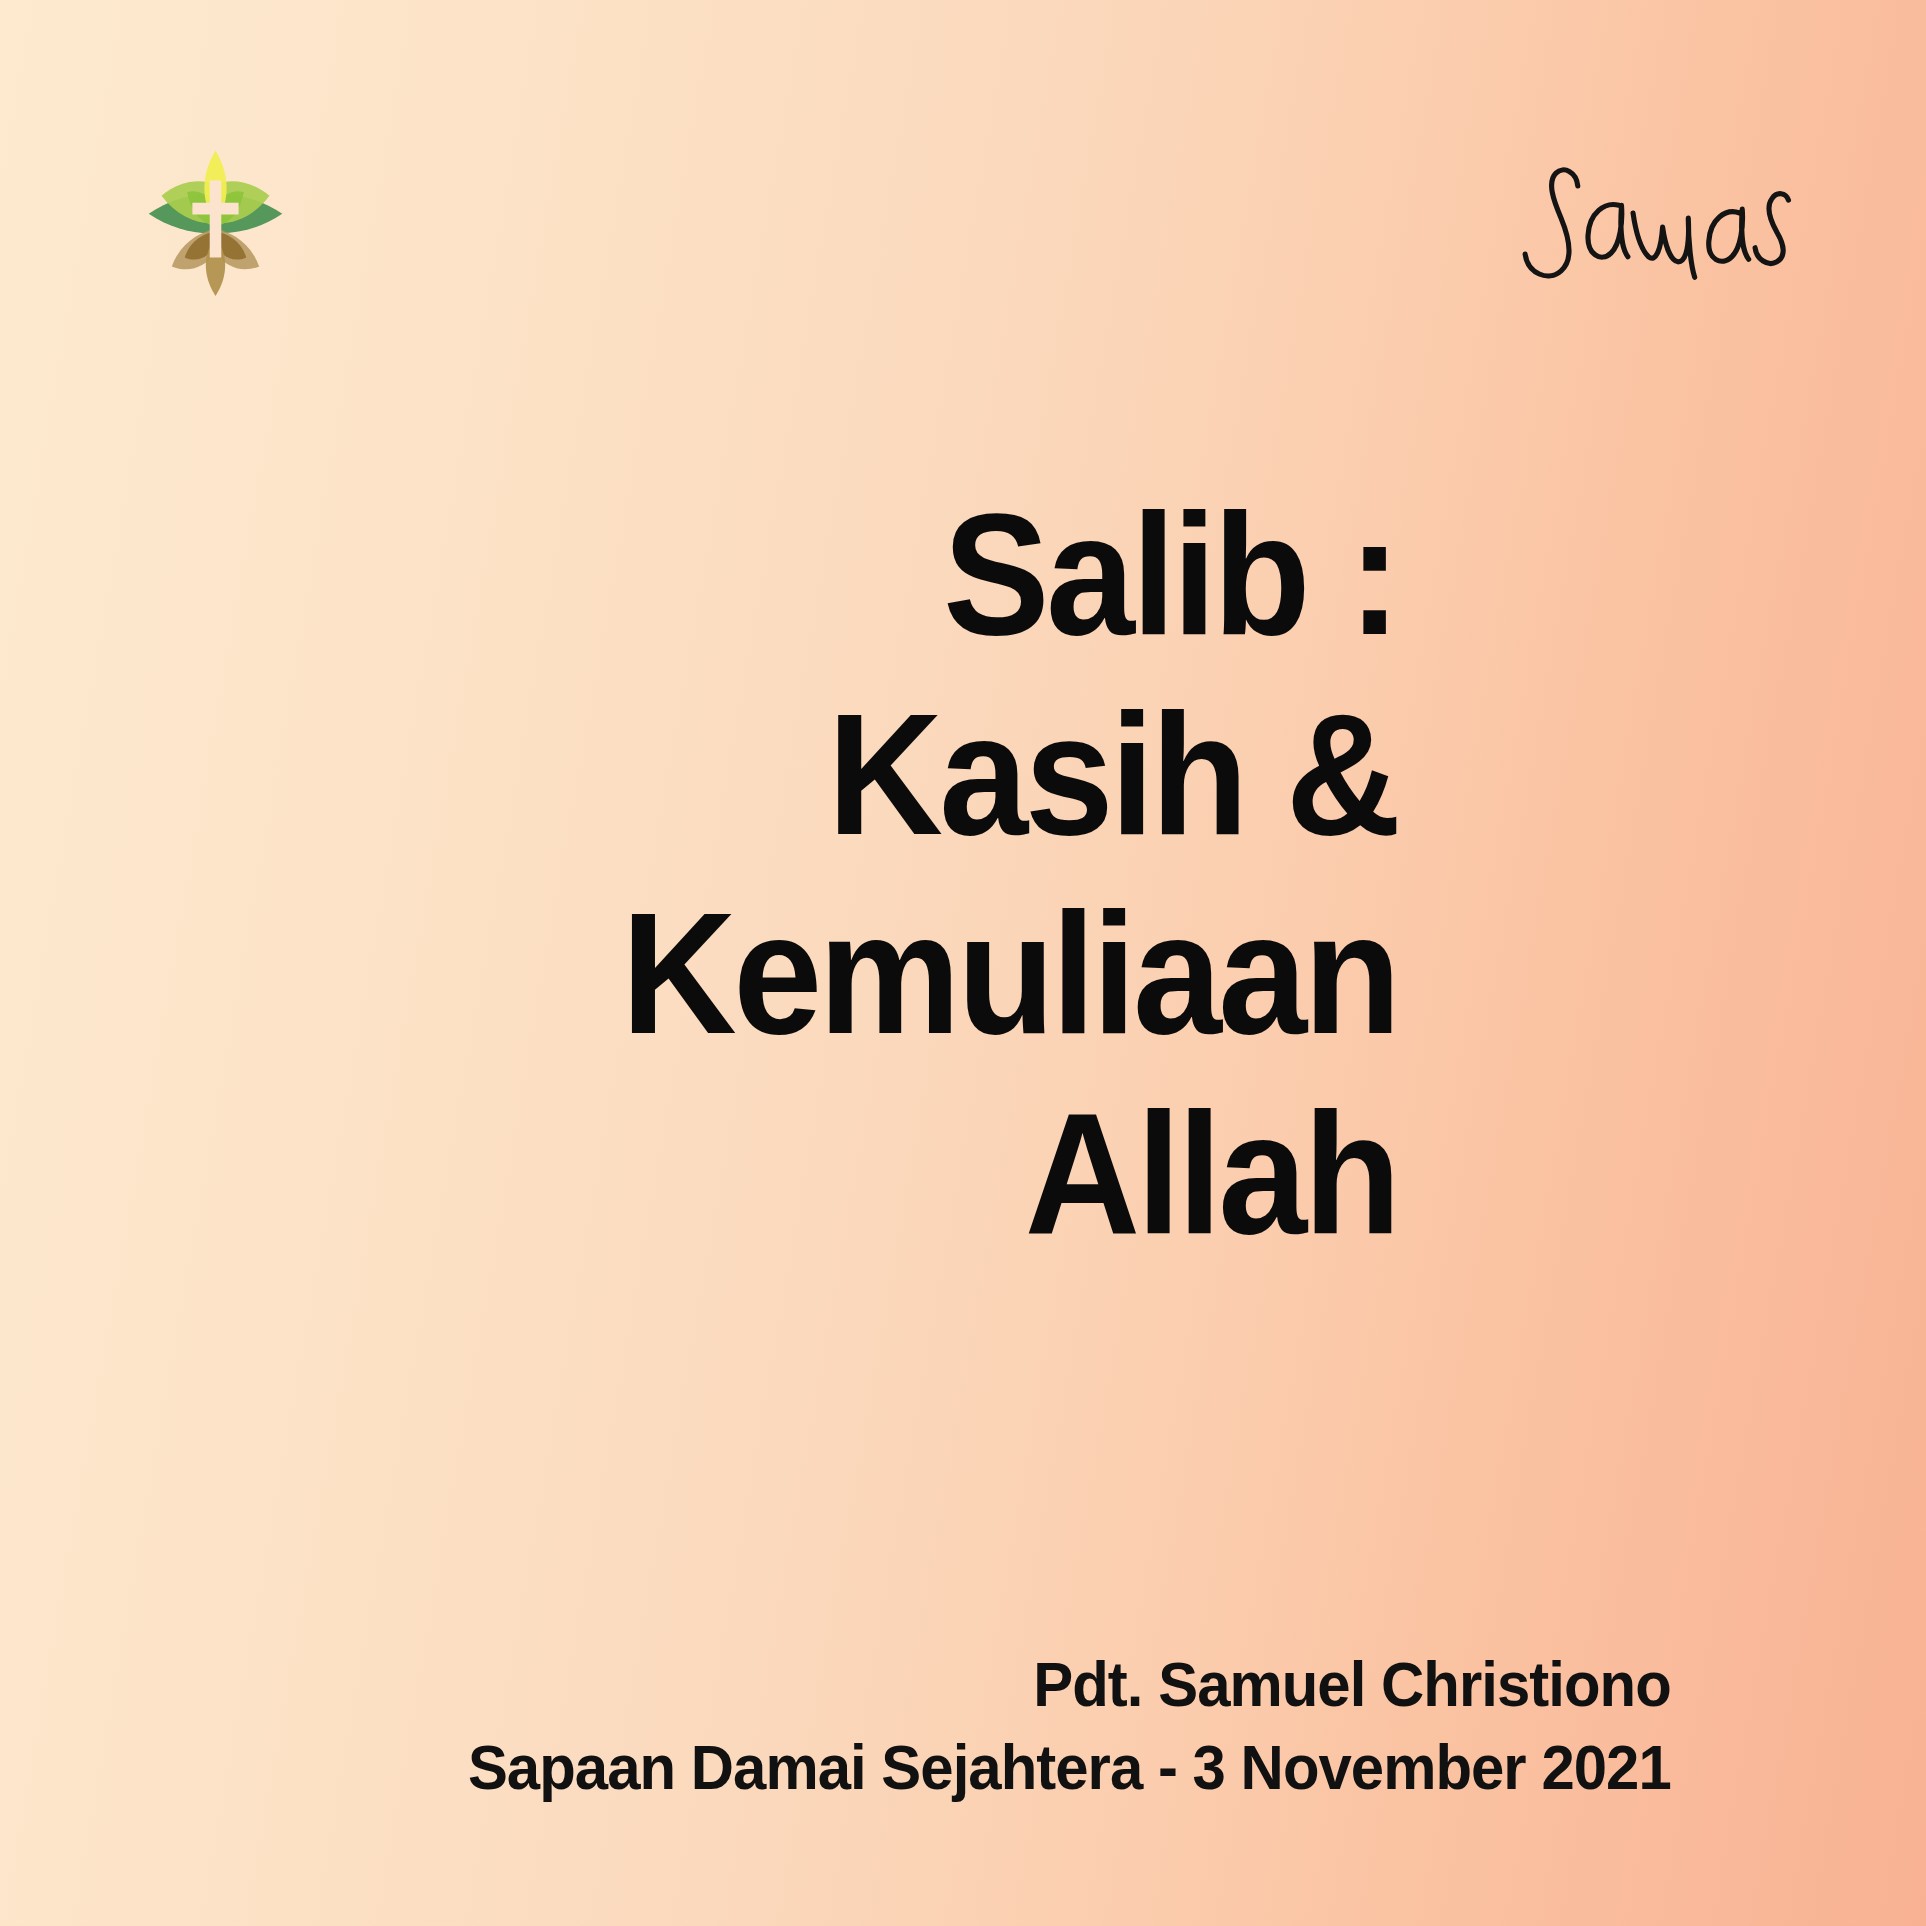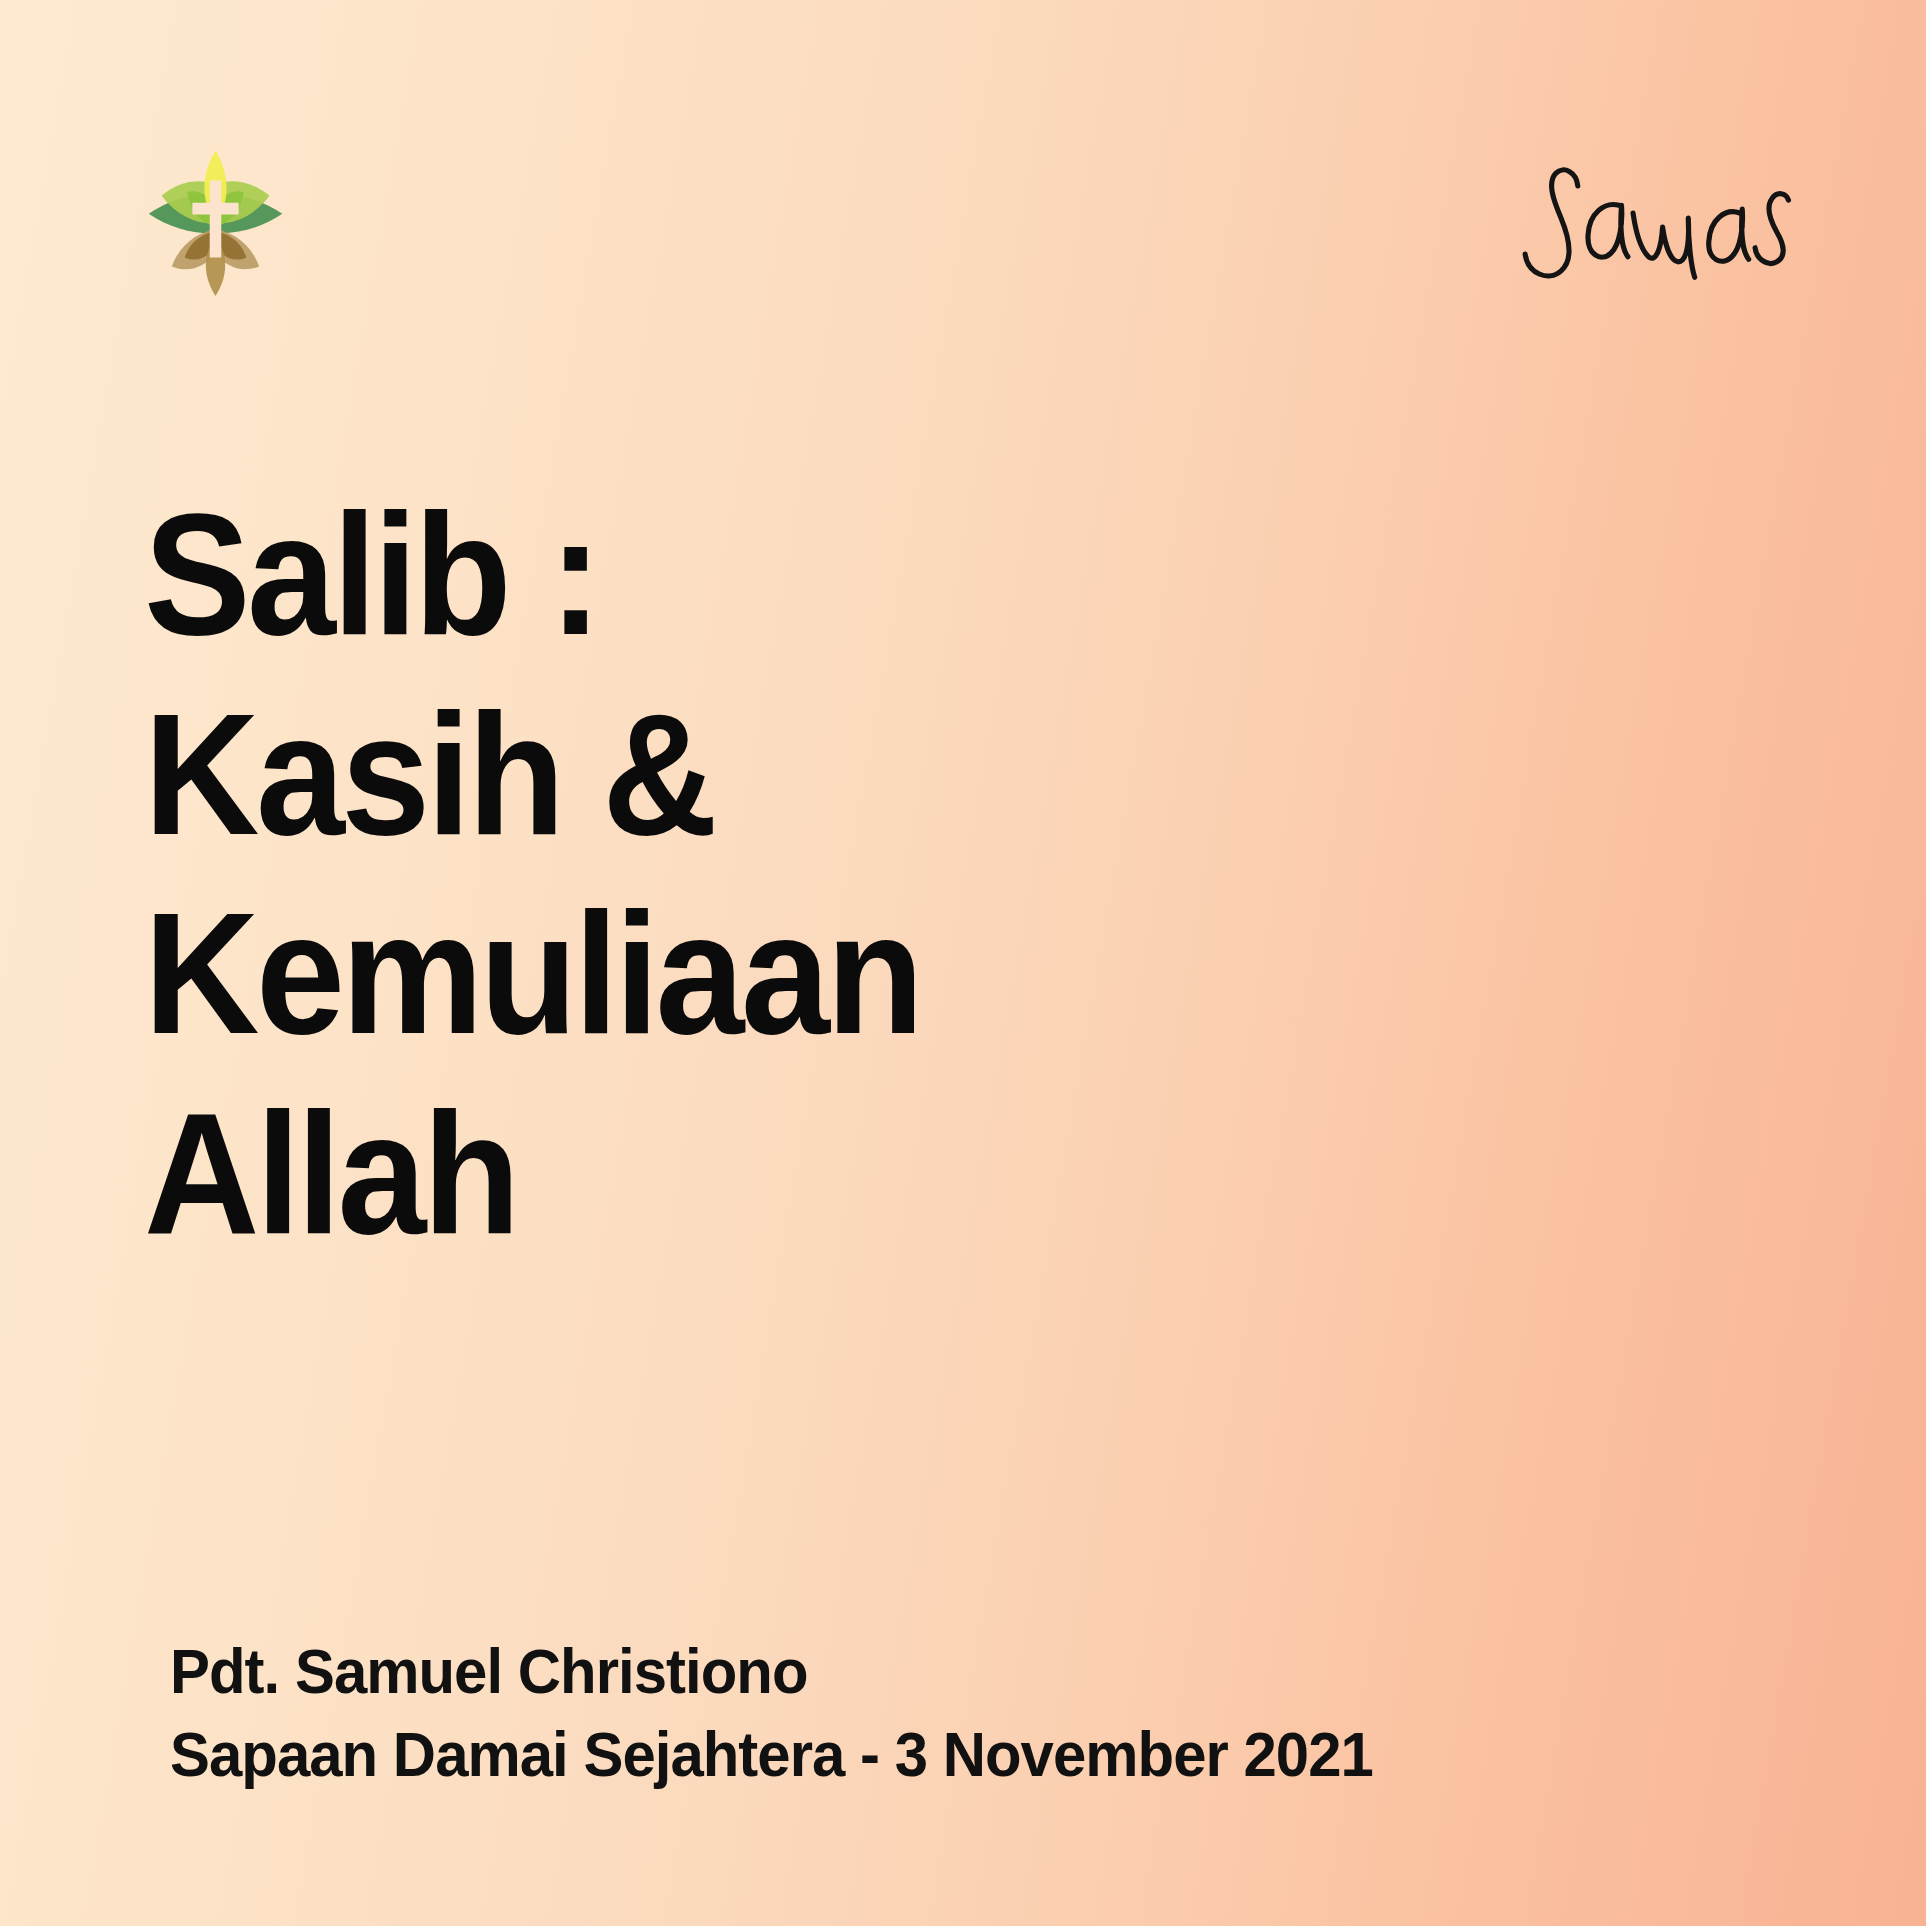--- a/index.html
+++ b/index.html
@@ -19,20 +19,21 @@
       linear-gradient(100deg,
         #fdeacf 0%,
         #fde6cb 14%,
         #fce0c4 30%,
         #fbd9bd 46%,
         #fbcfb0 62%,
         #fac2a1 78%,
         #f9b99a 90%,
         #f8b293 100%);
     font-family: "Liberation Sans", sans-serif;
+    text-align: right;
     -webkit-font-smoothing: antialiased;
   }
 
   
   .header {
     position: absolute;
     top: 0;
     left: 0;
     right: 0;
     height: 360px;
@@ -83,23 +84,22 @@
     white-space: nowrap;
     margin: 0;
     transform: scaleX(0.93);
     transform-origin: left center;
   }
 
   
   .footer-block {
     position: absolute;
     left: 146px;
-    bottom: 130px;
+    bottom: 117px;
     width: 1605px;
-    margin-left: 24px;
   }
 
   .footer-line {
     display: block;
     font-family: "Liberation Sans", sans-serif;
     font-size: 63px;
     line-height: 1.32;
     font-weight: 700;
     letter-spacing: -1px;
     color: #111111;

